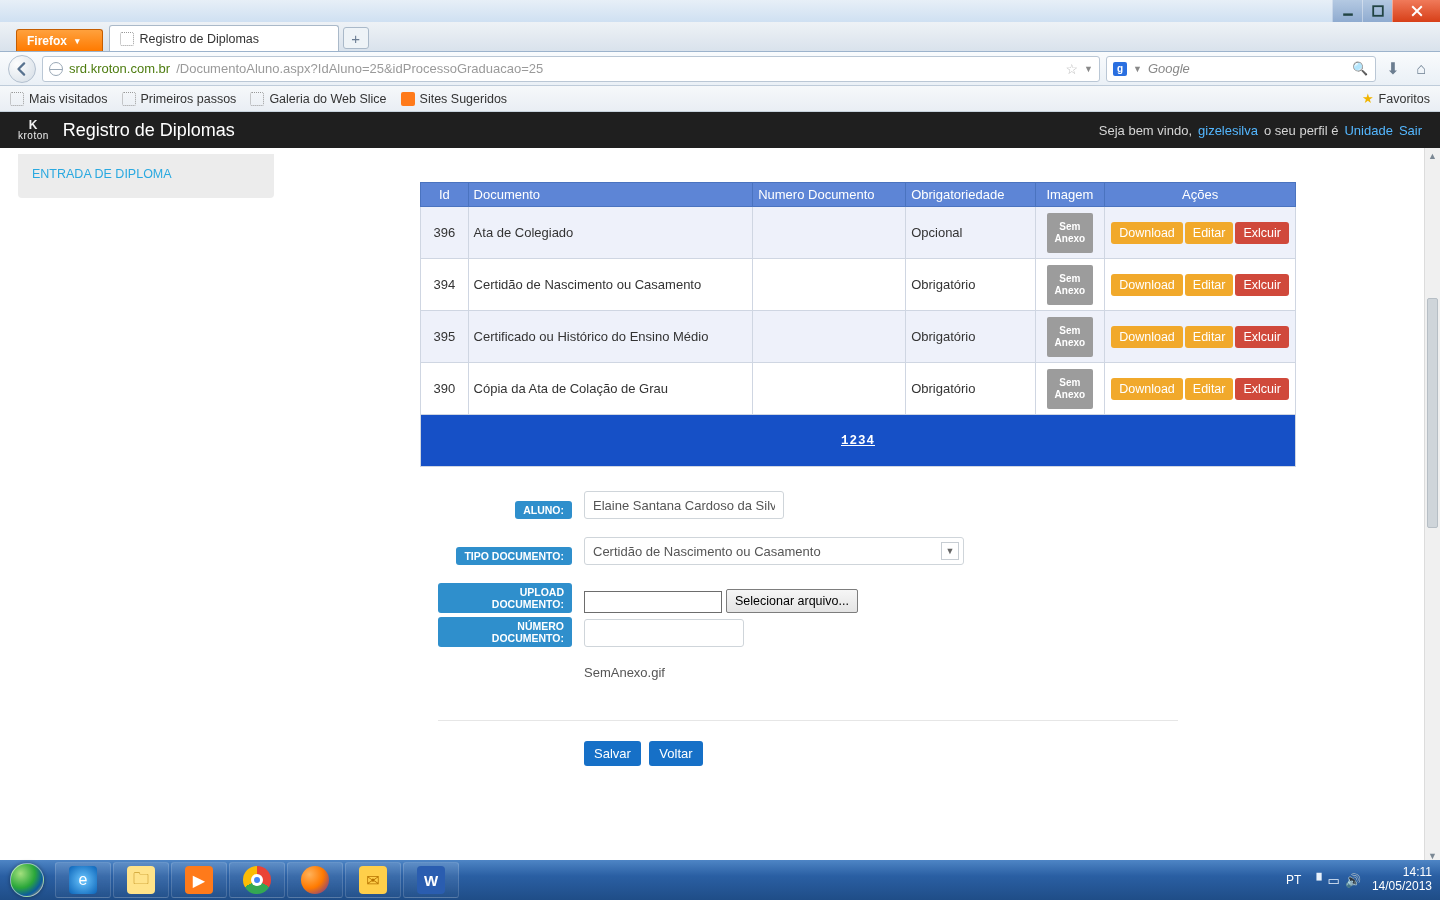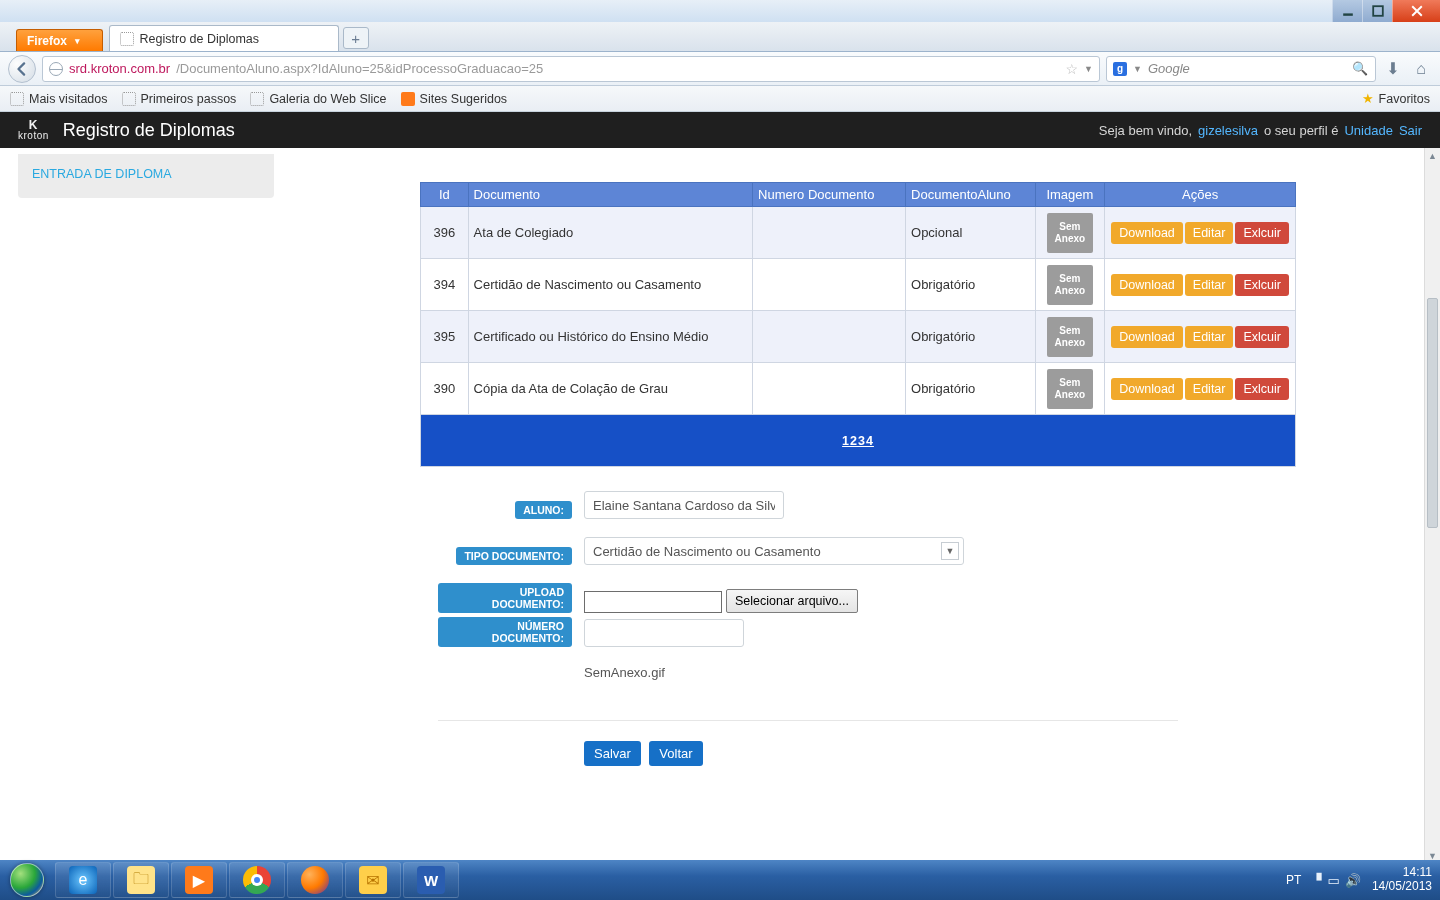--- a/index.html
+++ b/index.html
@@ -29,21 +29,21 @@
 
   
   .navbar{ height:34px; background:linear-gradient(#f9fbfd,#eaf0f6); border-bottom:1px solid #bfccda;
     display:flex; align-items:center; gap:6px; padding:0 8px;}
   .nav-back{ width:28px; height:28px; border-radius:50%; background:radial-gradient(circle at 30% 30%,#fdfdfd,#d4dde6);
     border:1px solid #b3c0cf; display:flex; align-items:center; justify-content:center; color:#58728f;}
   .urlbox{ flex:1; height:26px; border:1px solid #bac7d5; border-radius:3px; background:#fff; display:flex; align-items:center;
     padding:0 6px; gap:6px; font-size:13px; color:#777;}
   .urlbox .globe{ width:14px;height:14px;border:1px solid #9aa8b6;border-radius:50%; position:relative; }
   .urlbox .globe:before{content:"";position:absolute;left:0;right:0;top:50%;border-top:1px solid #9aa8b6;}
-  .urlbox .host{ color:#be185d; }
+  .urlbox .host{ color:#4d7c0f; }
   .urlbox .path{ color:#9a9a9a; }
   .urlbox .spacer{ flex:1; }
   .urlbox .star{ color:#bbb; font-size:14px;}
   .urlbox .chev{ color:#888; font-size:9px; }
   .searchbox{ width:270px; height:26px; border:1px solid #bac7d5; border-radius:3px; background:#fff;
     display:flex; align-items:center; padding:0 6px; gap:6px; font-size:13px; color:#888; font-style:italic;}
   .gicon{ width:14px;height:14px; background:#2a6fe0; color:#fff; font:bold 10px/14px Arial; text-align:center; border-radius:2px;}
   .searchbox .chev{ color:#888; font-size:9px; font-style:normal;}
   .searchbox .mag{ margin-left:auto; color:#8595a6; font-style:normal;}
   .tool-icn{ color:#6b7d90; width:22px; text-align:center; font-size:16px; }
@@ -90,21 +90,21 @@
   table.docs tr.even td{ background:#ffffff; }
   td.idc{ text-align:center; }
   .noimg{ display:inline-block; width:46px; height:40px; background:#9c9c9c; color:#fff; font:bold 10px/12px Arial;
     text-align:center; padding-top:8px; border-radius:2px;}
   .acoes{ white-space:nowrap; text-align:center;}
   .btn{ display:inline-block; color:#fff; font-size:12.5px; padding:4px 8px; border-radius:3px; margin:0 1px; border:none;}
   .btn.dl{ background:#f1a92b; }
   .btn.ed{ background:#f1a92b; }
   .btn.ex{ background:#d0493b; }
   .pager{ background:#1650c6; color:#fff; text-align:center; font:bold 12.5px/20px Arial; }
-  .pager span{ text-decoration:underline; letter-spacing:1px;}
+  .pager span{ text-decoration:underline; letter-spacing:1px;font-family:Liberation Mono, monospace;}
 
   
   .form{ margin:24px 0 0 438px; width:740px;}
   .frow{ display:flex; align-items:flex-end; margin-bottom:18px;}
   .flabel{ background:#2f8fcc; color:#fff; font:bold 10.5px Arial; padding:3px 8px; border-radius:3px;
     text-align:right; }
   .lcell{ width:134px; display:flex; justify-content:flex-end; margin-right:12px;}
   .txt{ height:28px; border:1px solid #cfd5da; border-radius:3px; padding:0 8px; font-size:13px; color:#555; background:#fff;}
   .txt.ro{ width:200px;}
   .sel{ width:380px; height:28px; border:1px solid #cfd5da; border-radius:3px; background:#fff;
@@ -246,21 +246,21 @@
       <a>ENTRADA DE DIPLOMA</a>
     </div>
 
     <div class="tablewrap">
       <table class="docs">
         <thead>
           <tr>
             <th>Id</th>
             <th style="width:290px">Documento</th>
             <th style="width:155px">Numero Documento</th>
-            <th style="width:130px">DocumentoAluno</th>
+            <th style="width:130px">Obrigatoriedade</th>
             <th style="width:70px;text-align:center">Imagem</th>
             <th style="text-align:center">Ações</th>
           </tr>
         </thead>
         <tbody id="docs-body">
               <tr class="odd">
                 <td class="idc">396</td>
                 <td>Ata de Colegiado</td>
                 <td></td>
                 <td>Opcional</td>

